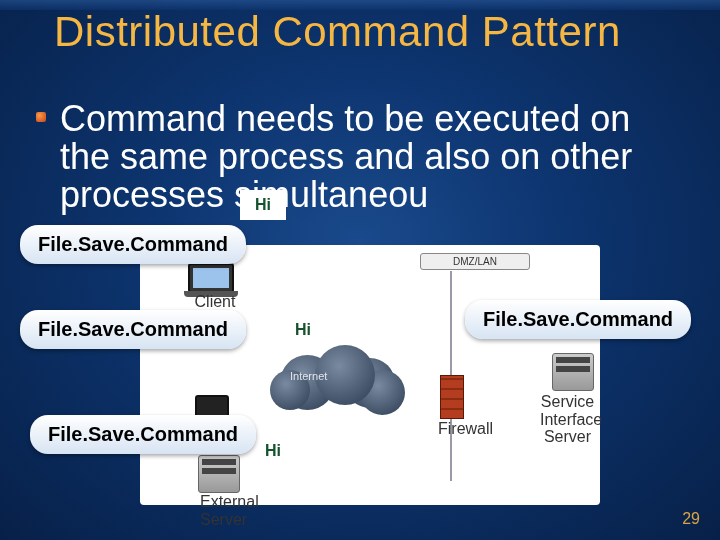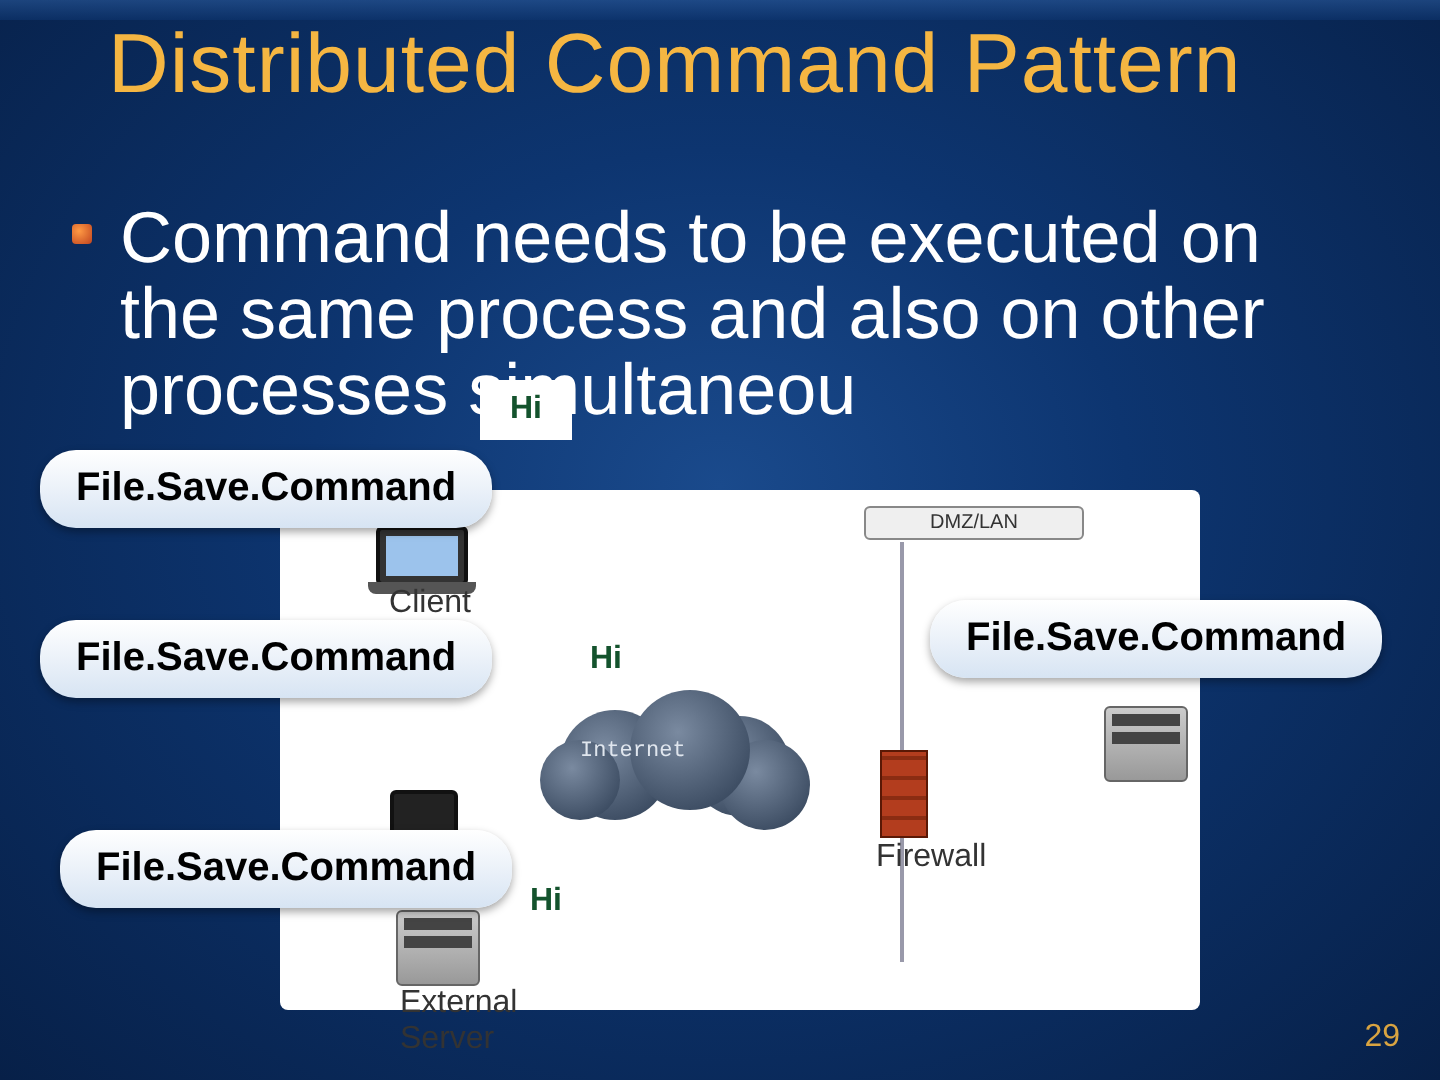--- a/index.html
+++ b/index.html
@@ -82,35 +82,33 @@
   .cloud::after  { width:60px; height:60px; left:45px; top:5px; }
   .cloud .c2 { width:50px; height:50px; left:75px; top:18px; }
   .cloud .c3 { width:40px; height:40px; left:0px;  top:30px; }
   .cloud .c4 { width:45px; height:45px; left:90px; top:30px; }
   .cloud-label {
     position:absolute;
     color:#e0e6ee;
     font-size:11px;
     left:150px; top:125px;
     z-index:2;
-    font-family:Liberation Mono, monospace;
   }
 
   .dmz-box {
     position:absolute;
     left: 280px; top: 8px;
     width: 100px;
     font-size: 10px;
     color:#333;
     text-align:center;
     border:1px solid #888;
     padding:2px 4px;
     background:#efefef;
     border-radius:3px;
-    margin-left:12px;
   }
 
   .node-label {
     position:absolute;
     font-size:16px;
     color:#333;
     text-align:center;
     line-height:1.1;
   }
   .firewall { left: 298px; top: 175px; }
@@ -285,16 +283,17 @@
       <span class="c2"></span>
         <span class="c3"></span>
         <span class="c4"></span>
     </div>
     <div class="cloud-label">Internet</div>
 
     <div class="fw"></div>
     <div class="node-label firewall">Firewall</div>
 
     <div class="server server2"></div>
+    <div class="node-label svc-server">Service Interface Server</div>
   </div>
 
   <div class="page-num">29</div>
 </div>
 
 </body></html>

